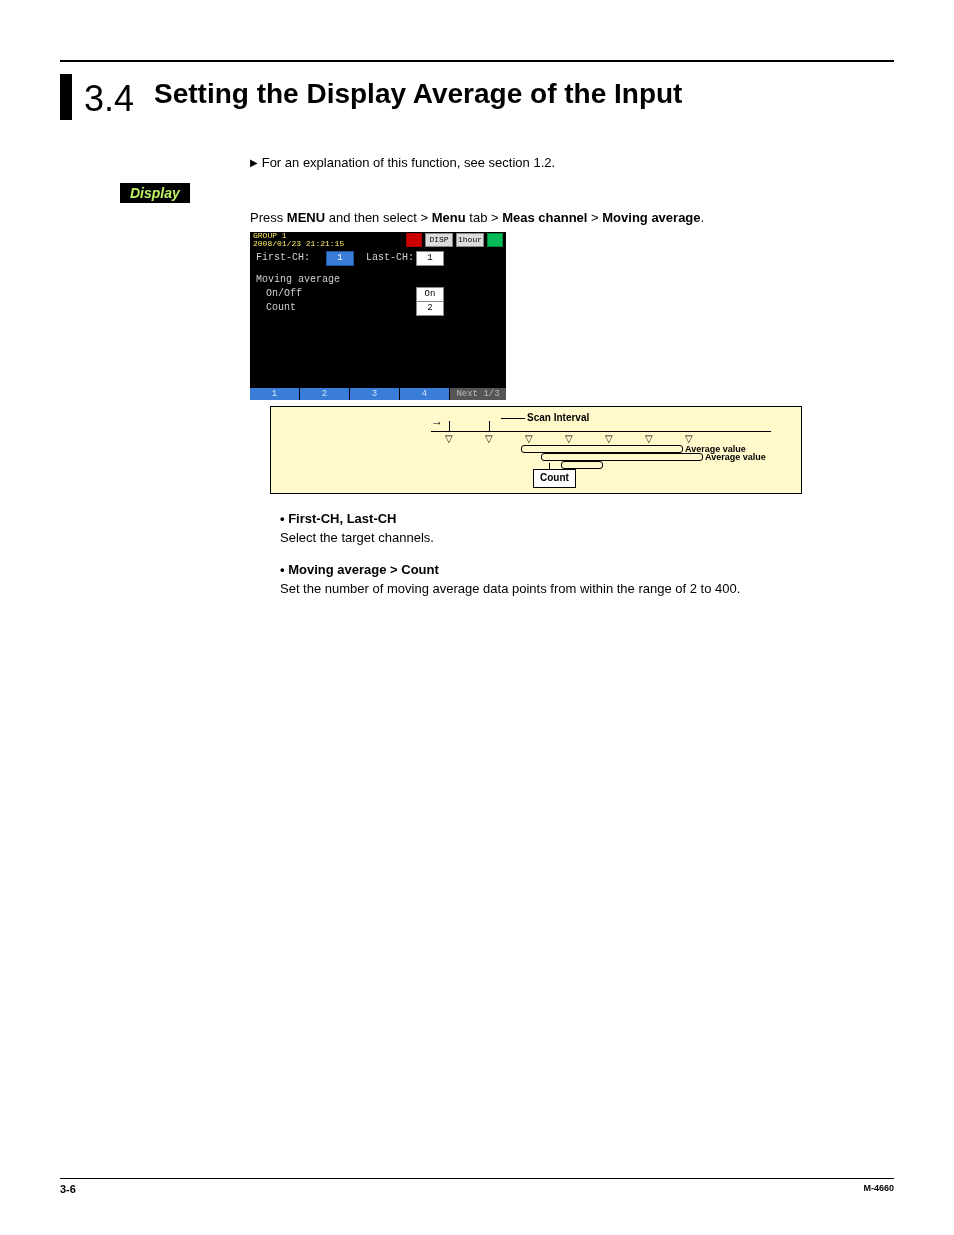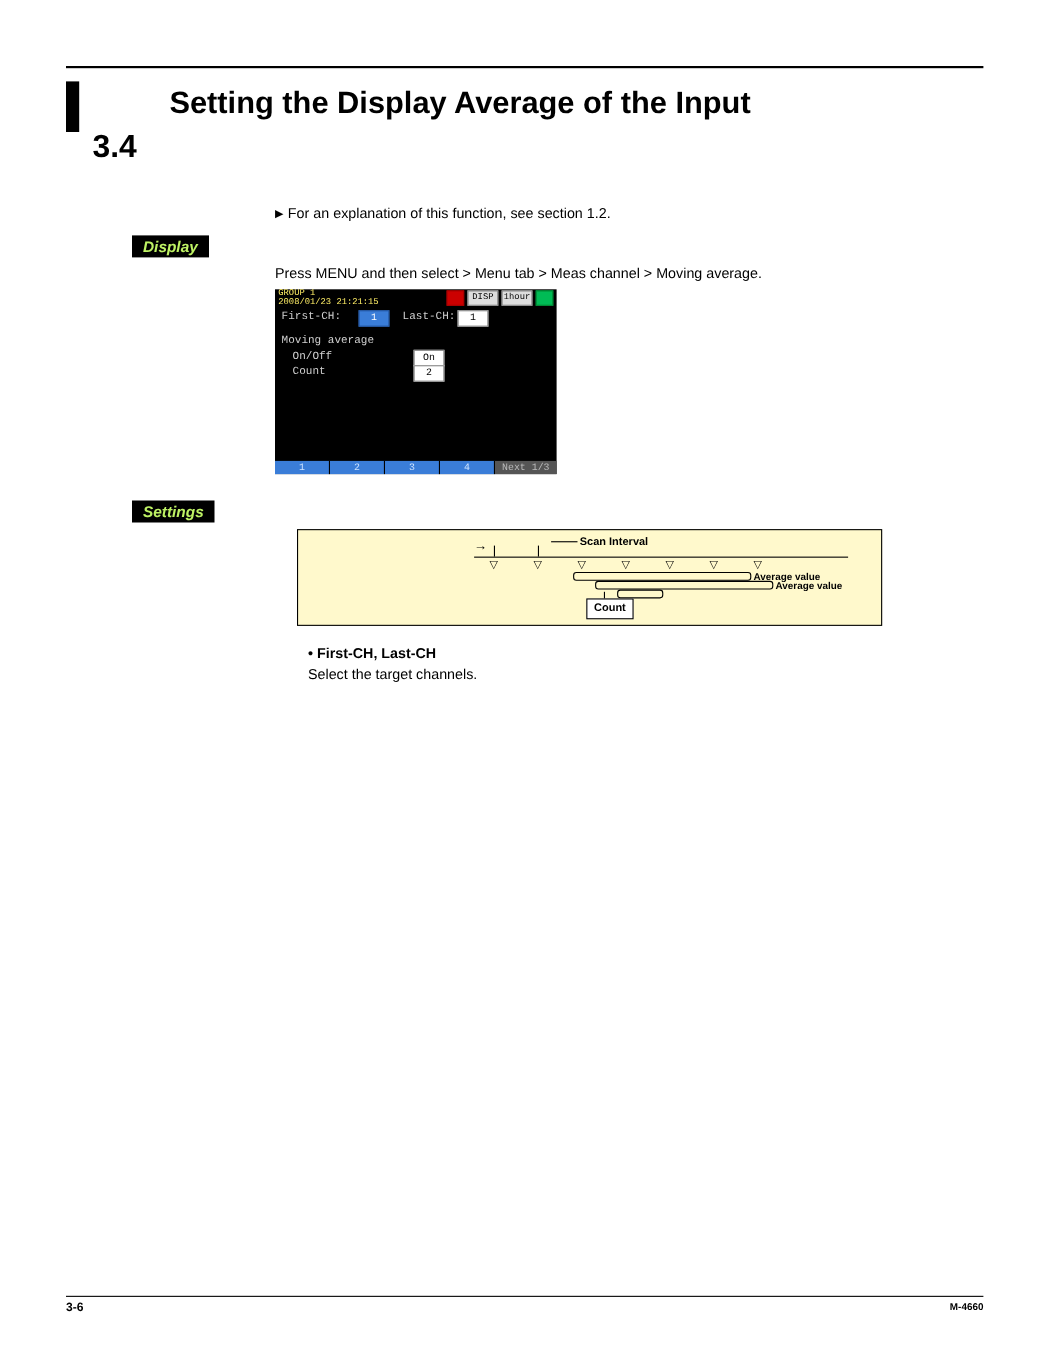--- a/index.html
+++ b/index.html
@@ -26,25 +26,24 @@
     margin-top: 12px;
   }
   .black-bar {
     width: 12px;
     height: 46px;
     background: #000;
     margin-right: 12px;
     flex: 0 0 auto;
   }
   .sec-num {
-    font-size: 29px;
-    font-weight: bold;
+    font-size: 36px;
+    font-weight: normal;
     width: 70px;
     padding-top: 4px;
-    margin-top: 40px;
   }
   .sec-title {
     font-size: 28px;
     font-weight: bold;
     padding-top: 4px;
   }
   .body-col {
     margin-left: 190px;
     font-size: 13px;
     line-height: 1.45;
@@ -71,21 +70,21 @@
     padding: 2px 10px;
     margin-left: 60px;
   }
   .label-row {
     margin-top: 10px;
   }
   .nav-line {
     margin-top: 6px;
   }
   .nav-line b {
-    font-weight: normal;
+    font-weight: bold;
   }
 
   
   .device {
     width: 256px;
     margin-top: 4px;
     font-family: "Courier New", monospace;
     font-size: 10px;
     color: #d0d0d0;
     background: #000;
@@ -135,20 +134,21 @@
     background: #3a7dd8;
     color: #fff;
     border: 1px solid #2456a0;
   }
   .dev-lbl2 {
     width: 50px;
     margin-left: 12px;
   }
   .dev-sub {
     padding-left: 10px;
+    gap: 40px;
   }
   .dev-tabs {
     display: flex;
     height: 12px;
   }
   .dev-tab {
     flex: 1;
     background: #3a7dd8;
     color: #cde3ff;
     border-right: 1px solid #000;
@@ -339,23 +339,20 @@
       <div class="dev-tabs">
         <div class="dev-tab">1</div>
         <div class="dev-tab">2</div>
         <div class="dev-tab">3</div>
         <div class="dev-tab">4</div>
         <div class="dev-next">Next 1/3</div>
       </div>
     </div>
   </div>
 
-  <div class="label-row" style="margin-top:24px">
-    <span class="label-box">Settings</span>
-  </div>
 
   <div class="body-col" style="margin-left:210px">
 
     <div class="diagram">
       <span class="diag-arrow-r">→</span>
       <span class="diag-si-lbl">Scan Interval</span>
       <div class="diag-axis"></div>
 
       <div class="diag-tick" style="left:178px"></div>
       <div class="diag-tick" style="left:218px"></div>
@@ -373,20 +370,24 @@
       <span class="diag-av-lbl" style="left:434px; top:44px">Average value</span>
       <div class="diag-count-line"></div>
       <div class="diag-count-box">Count</div>
     </div>
 
     <div class="blist">
       <div class="bitem">
         <div class="bt">First-CH, Last-CH</div>
         <div class="bd">Select the target channels.</div>
       </div>
+      <div class="bitem">
+        <div class="bt">Moving average &gt; Count</div>
+        <div class="bd">Set the number of moving average data points from within the range of 2 to 400.</div>
+      </div>
     </div>
   </div>
 
   <div class="footer">
     <span class="pn">3-6</span>
     <span class="doc">M-4660</span>
   </div>
 </div>
 
 </body></html>

